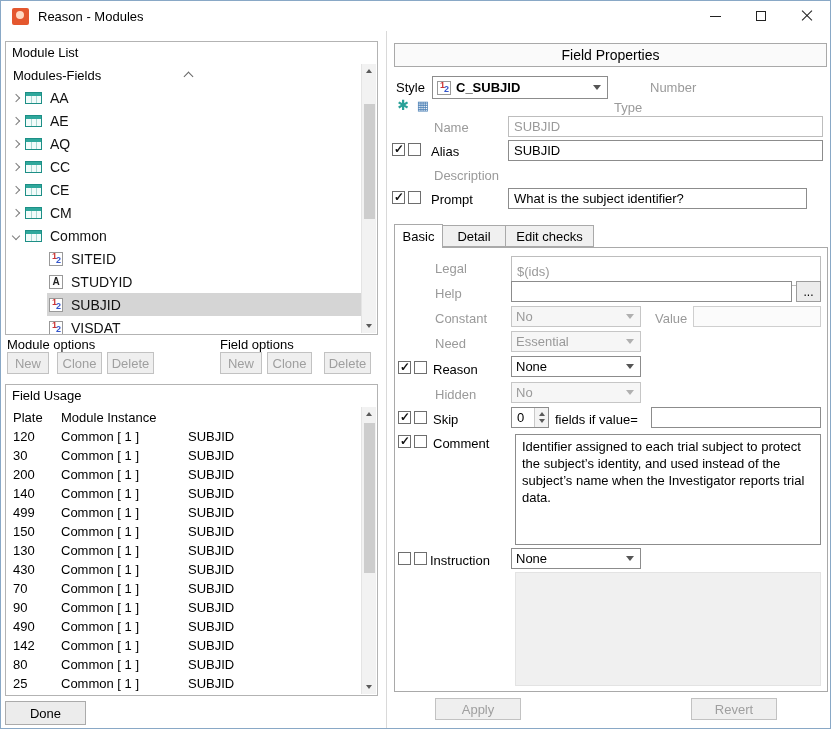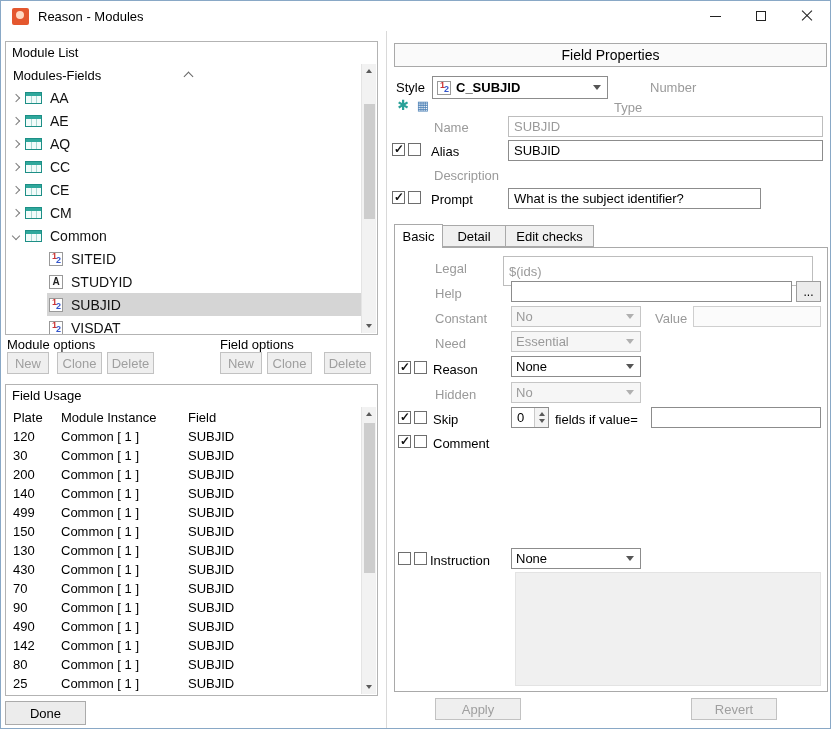--- a/index.html
+++ b/index.html
@@ -222,21 +222,20 @@
     <div class="btn disabled" style="left:106px;top:321px;width:47px;height:22px;">Delete</div>
     <div class="btn disabled" style="left:219px;top:321px;width:42px;height:22px;">New</div>
     <div class="btn disabled" style="left:266px;top:321px;width:45px;height:22px;">Clone</div>
     <div class="btn disabled" style="left:323px;top:321px;width:47px;height:22px;">Delete</div>
 
     <div class="groupbox" style="left:4px;top:353px;width:373px;height:312px;">
       <span class="gb-title">Field Usage</span>
       <div class="u-header" style="left:1px;top:22px;width:355px;">
           <span>Plate</span>
           <span>Module Instance</span>
-          <span>Field</span>
         </div>
       <div class="u-body" style="left:1px;top:42px;width:355px;height:268px;">
           <div class="u-row">
             <span>120</span>
             <span>Common [ 1 ]</span>
             <span>SUBJID</span>
           </div>
           <div class="u-row">
             <span>30</span>
             <span>Common [ 1 ]</span>
@@ -342,30 +341,30 @@
     <span class="cb checked" style="left:5px;top:112px;"></span>
     <span class="cb" style="left:21px;top:112px;"></span>
     <span class="lbl black" style="left:44px;top:113px;">Alias</span>
     <div class="inp" style="left:121px;top:109px;width:315px;height:21px;">SUBJID</div>
 
     <span class="lbl" style="left:47px;top:137px;">Description</span>
 
     <span class="cb checked" style="left:5px;top:160px;"></span>
     <span class="cb" style="left:21px;top:160px;"></span>
     <span class="lbl black" style="left:44px;top:161px;">Prompt</span>
-    <div class="inp" style="left:121px;top:157px;width:253px;height:21px;">What is the subject identifier?</div>
+    <div class="inp" style="left:121px;top:157px;width:299px;height:21px;">What is the subject identifier?</div>
 
     <div class="tab active" style="left:7px;width:49px;">Basic</div>
     <div class="tab" style="left:55px;width:64px;">Detail</div>
     <div class="tab" style="left:118px;width:89px;">Edit checks</div>
 
     <div class="tab-panel">
 
       <span class="lbl" style="left:40px;top:13px;">Legal</span>
-      <div class="inp ro" style="left:108px;top:8px;width:310px;height:30px;text-align:center;">$(ids)</div>
+      <div class="inp ro" style="left:116px;top:8px;width:310px;height:30px;text-align:center;">$(ids)</div>
 
       <span class="lbl" style="left:40px;top:38px;">Help</span>
       <div class="inp" style="left:116px;top:33px;width:281px;height:21px;"></div>
       <div class="mini-btn" style="left:401px;top:33px;width:25px;height:21px;">...</div>
 
       <span class="lbl" style="left:40px;top:63px;">Constant</span>
       <div class="combo dis" style="left:116px;top:58px;width:130px;height:21px;">
         <span class="combo-text">No</span>
         <span class="combo-arrow"></span>
       </div>
@@ -401,20 +400,21 @@
             <i class="tri-up"></i>
             <i class="tri-dn"></i>
           </span>
       </div>
       <span class="lbl black" style="left:160px;top:164px;">fields if value=</span>
       <div class="inp" style="left:256px;top:159px;width:170px;height:21px;"></div>
 
       <span class="cb checked" style="left:3px;top:187px;"></span>
       <span class="cb" style="left:19px;top:187px;"></span>
       <span class="lbl black" style="left:38px;top:188px;">Comment</span>
+      <div class="comment-box" style="left:120px;top:186px;width:306px;height:111px;">Identifier assigned to each trial subject to protect the subject’s identity, and used instead of the subject’s name when the Investigator reports trial data.</div>
 
       <span class="cb" style="left:3px;top:304px;"></span>
       <span class="cb" style="left:19px;top:304px;"></span>
       <span class="lbl black" style="left:35px;top:305px;">Instruction</span>
       <div class="combo" style="left:116px;top:300px;width:130px;height:21px;">
         <span class="combo-text">None</span>
         <span class="combo-arrow"></span>
       </div>
 
       <div class="instruction-area" style="left:120px;top:324px;width:306px;height:114px;"></div>

